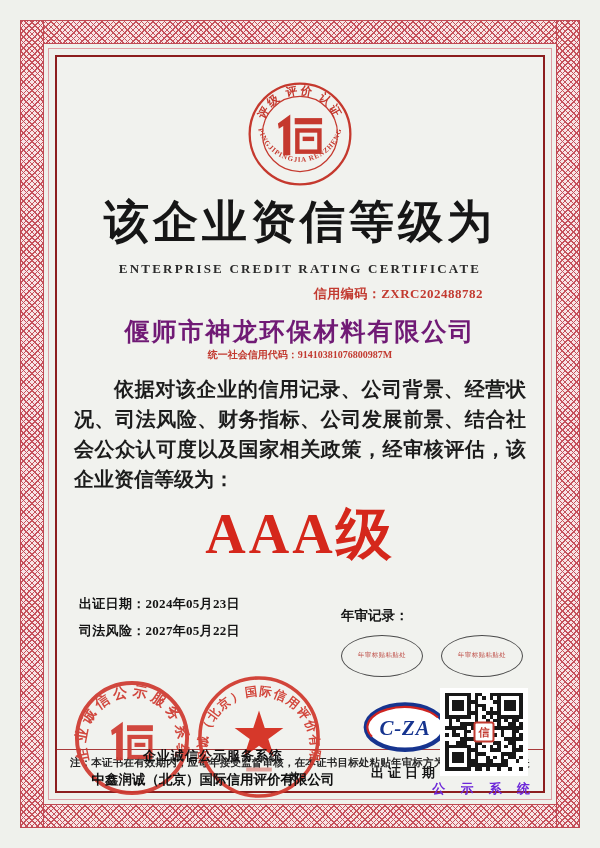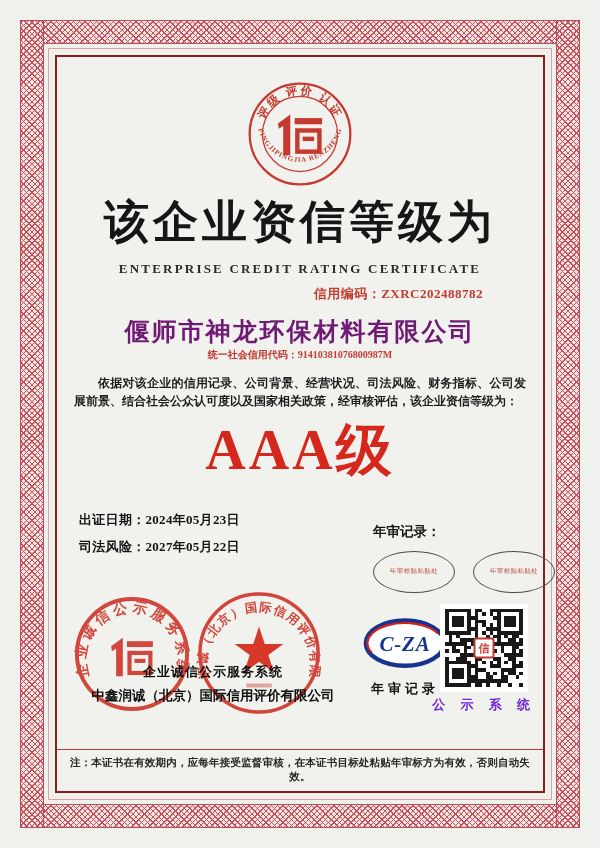--- a/index.html
+++ b/index.html
@@ -35,26 +35,26 @@
   
   .title{margin-top:12px;text-align:center;font-size:45px;font-weight:900;
          letter-spacing:4px;color:#161616;line-height:1.05;}
   .subtitle{text-align:center;font-size:13px;font-weight:700;letter-spacing:2.2px;
             color:#2b2b2b;margin-top:15px;}
   .credit-line{text-align:right;padding-right:60px;margin-top:8px;
                font-size:13px;font-weight:700;color:#c23a30;letter-spacing:.5px;}
   .company{text-align:center;margin-top:12px;font-size:25px;font-weight:900;
            letter-spacing:2px;color:#701a75;}
   .uscc{text-align:center;font-size:10px;font-weight:700;color:#c23a30;}
-  .para{margin:12px 17px 0;font-size:12px;font-weight:700;line-height:1.5;
+  .para{margin:12px 17px 0;font-size:20px;font-weight:700;line-height:1.5;
         color:#1c1c1c;text-indent:2em;text-align:justify;}
   .rating{text-align:center;margin-top:8px;font-size:56px;font-weight:900;
           color:#d5271b;letter-spacing:3px;line-height:1.15;}
   
-  .info{display:flex;margin:28px 8px 0 22px;gap:32px;}
+  .info{display:flex;margin:28px 8px 0 22px;}
   .details{width:262px;flex:none;}
   .detail-row{font-size:13px;font-weight:700;color:#141414;margin-bottom:9px;letter-spacing:.3px;}
   .annual{flex:1;padding-top:12px;}
   .annual-label{font-size:13.5px;font-weight:900;color:#141414;}
   .stickers{display:flex;gap:18px;margin-top:10px;}
   .sticker{width:80px;height:40px;border:1.5px solid #4c4c4c;border-radius:50%;
            display:flex;align-items:center;justify-content:center;background:transparent;}
   .sticker span{font-size:6.5px;color:#c0554e;letter-spacing:.4px;white-space:nowrap;}
   
   .footer{position:relative;height:112px;margin-top:4px;z-index:2;}
@@ -181,21 +181,21 @@
         <div class="org1">企业诚信公示服务系统</div>
         <div class="org2">中鑫润诚（北京）国际信用评价有限公司</div>
       </div>
 
       <div class="cza">
         <svg viewBox="0 0 100 62">
           <ellipse cx="50" cy="30" rx="45" ry="26" fill="#ffffff" stroke="#16348f" stroke-width="5"></ellipse>
           <path d="M 12 41 A 41 22 0 0 1 88 19" fill="none" stroke="#cf2420" stroke-width="2.5"></path>
           <text x="50" y="39" text-anchor="middle" font-size="24" font-style="italic" font-weight="900" fill="#16348f" letter-spacing="1">C-ZA</text>
         </svg>
-        <div class="cza-label">年审记录</div>
+        <div class="cza-label">出证日期</div>
       </div>
 
       <div class="qr-wrap">
         <div class="qr-box">
           <div class="qr">
               <i class="d"></i>
               <i class="d"></i>
               <i class="d"></i>
               <i class="d"></i>
               <i class="d"></i>

